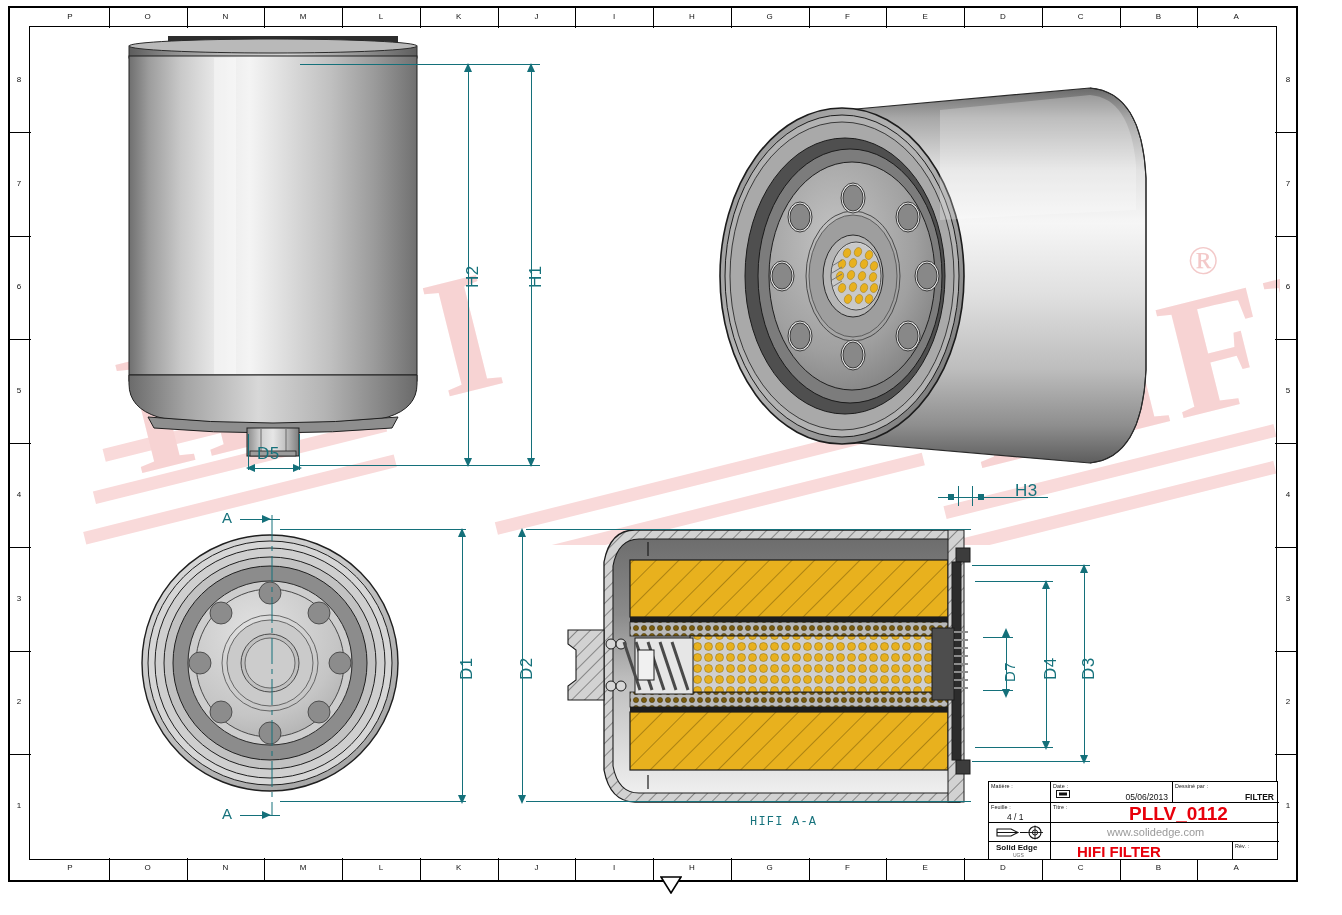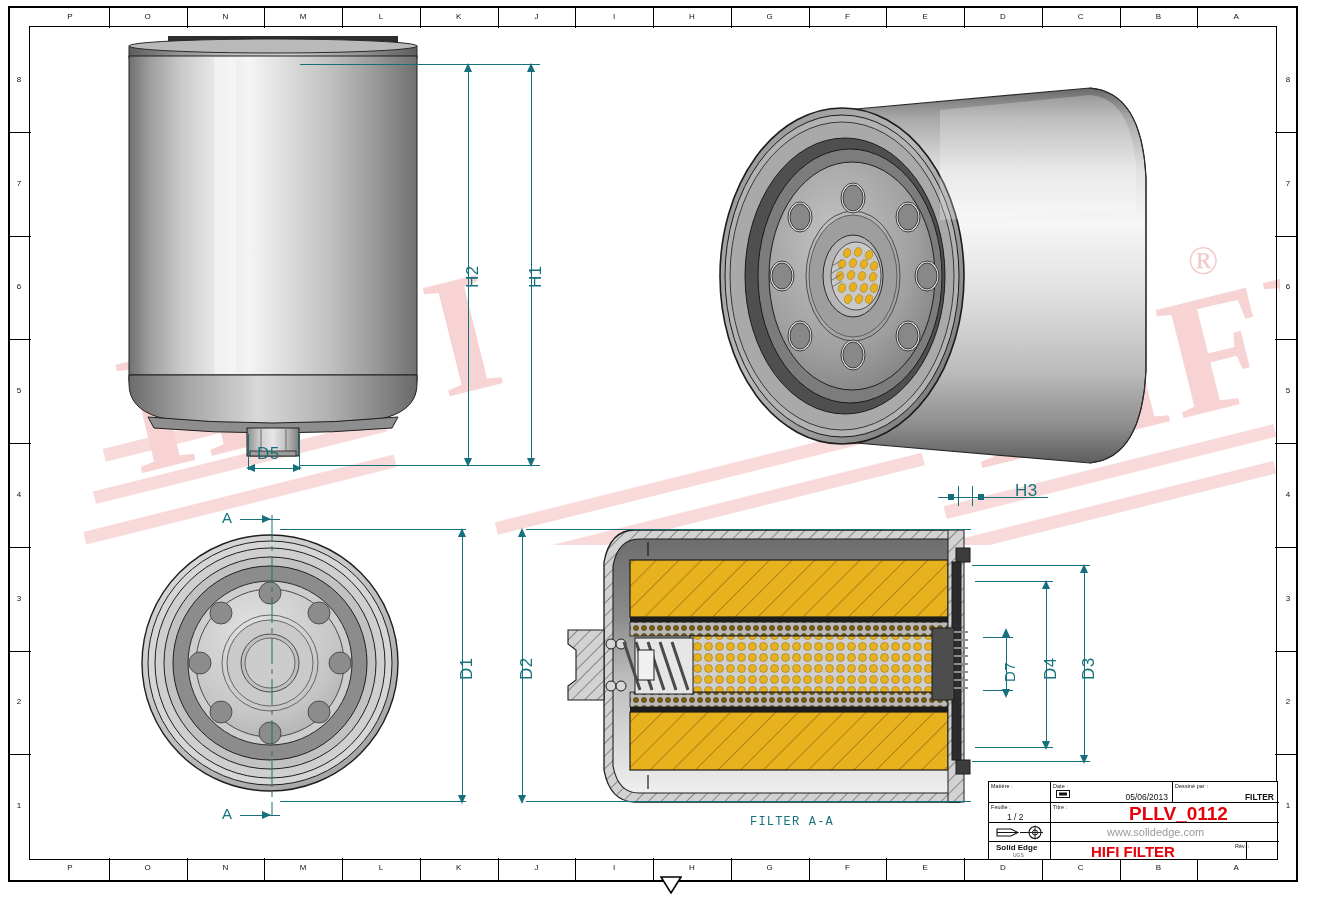--- a/index.html
+++ b/index.html
@@ -490,21 +490,21 @@
   <div class="dim dimline-h" style="left:975px;top:581px;width:78px;"></div>
   <div class="dim dimline-h" style="left:975px;top:747px;width:78px;"></div>
 
   <div class="dim dimline-v" style="left:1084px;top:566px;height:196px;"></div>
   <div class="arrow arr-up" style="left:1080px;top:564px;"></div>
   <div class="arrow arr-dn" style="left:1080px;top:755px;"></div>
   <div class="dim-txt rot" style="left:1079px;top:680px;">D3</div>
   <div class="dim dimline-h" style="left:972px;top:565px;width:118px;"></div>
   <div class="dim dimline-h" style="left:972px;top:761px;width:118px;"></div>
 
-  <div class="dim-txt" style="left:750px;top:815px;font-size:12px;letter-spacing:1.2px;font-family:'Liberation Mono',monospace;">FILTER A-A</div>
+  <div class="dim-txt" style="left:750px;top:815px;font-size:12px;letter-spacing:1.2px;font-family:'Liberation Mono',monospace;">HIFI A-A</div>
 
   <div class="tb">
 
     <div class="cell" style="left:0;top:0;width:62px;height:21px;">
       <span class="lbl">Matière :</span>
       <span class="val" style="left:6px;top:10px;"></span>
     </div>
     <div class="cell" style="left:62px;top:0;width:122px;height:21px;">
       <span class="lbl">Date :</span>
       <span class="val" style="right:4px;top:10px;">05/06/2013</span>
@@ -513,21 +513,21 @@
         <rect x="3" y="2.5" width="8" height="3" fill="#111"></rect>
       </svg>
     </div>
     <div class="cell" style="left:184px;top:0;width:106px;height:21px;border-right:none;">
       <span class="lbl">Dessiné par :</span>
       <span class="val" style="right:5px;top:10px;font-weight:bold;">FILTER</span>
     </div>
 
     <div class="cell" style="left:0;top:21px;width:62px;height:20px;">
       <span class="lbl">Feuille :</span>
-      <span class="val" style="left:18px;top:9px;">1 / 2</span>
+      <span class="val" style="left:18px;top:9px;">4 / 1</span>
     </div>
     <div class="cell" style="left:62px;top:21px;width:228px;height:20px;border-right:none;">
       <span class="lbl">Titre :</span>
       <span class="val big" style="left:78px;top:0px;font-size:19px;">PLLV_0112</span>
     </div>
 
     <div class="cell" style="left:0;top:41px;width:62px;height:19px;">
       <svg class="proj-sym" style="left:5px;top:2px;" width="52" height="15">
         <path d="M3,4 L17,4 L24,7.5 L17,11 L3,11 Z" fill="none" stroke="#111" stroke-width="1.1"></path>
         <line x1="3" y1="7.5" x2="24" y2="7.5" stroke="#111" stroke-width="1"></line>
@@ -539,21 +539,21 @@
       </svg>
     </div>
     <div class="cell" style="left:62px;top:41px;width:228px;height:19px;border-right:none;">
       <span class="val gray" style="left:56px;top:3px;font-size:11px;">www.solidedge.com</span>
     </div>
 
     <div class="cell" style="left:0;top:60px;width:62px;height:17.6px;border-bottom:none;">
       <span class="val" style="left:7px;top:1px;font-size:8px;font-weight:bold;">Solid Edge</span>
       <span class="val" style="left:24px;top:10px;font-size:5px;color:#666;">UGS</span>
     </div>
-    <div class="cell" style="left:76px;top:60px;width:182px;height:17.6px;border-bottom:none;">
+    <div class="cell" style="left:62px;top:60px;width:182px;height:17.6px;border-bottom:none;">
       <span class="val big" style="left:26px;top:1px;font-size:15px;">HIFI FILTER</span>
     </div>
     <div class="cell" style="left:244px;top:60px;width:46px;height:17.6px;border-right:none;border-bottom:none;">
       <span class="lbl">Rév. :</span>
       <span class="val" style="left:6px;top:9px;"></span>
     </div>
   </div>
 
 </div>
 

